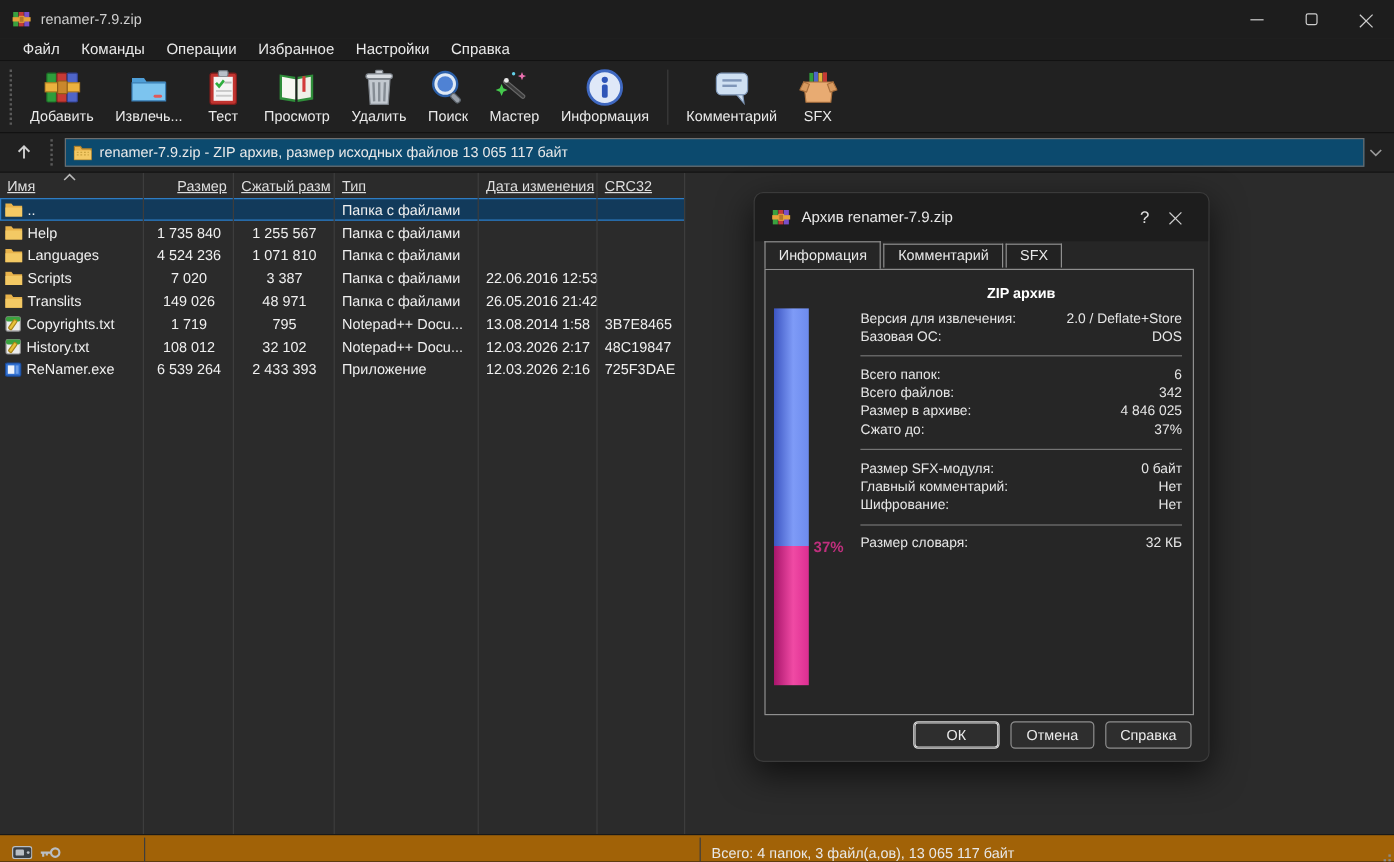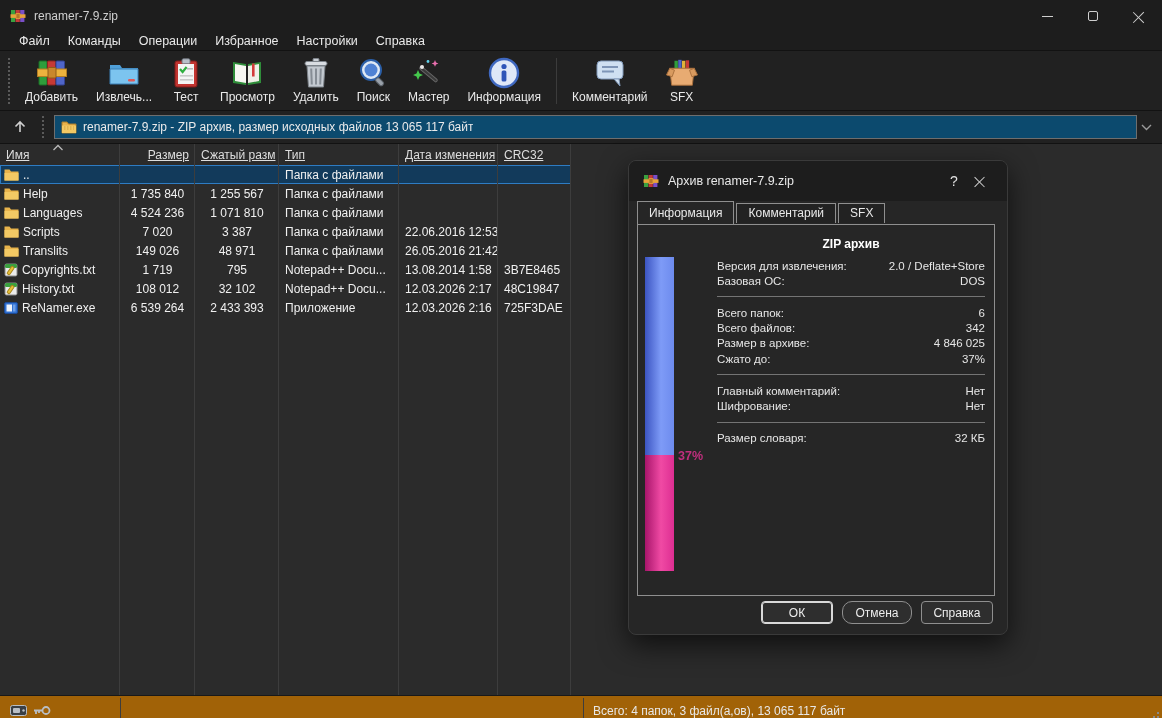--- a/index.html
+++ b/index.html
@@ -81,21 +81,21 @@
 
   .info-area { position:absolute; left:79px; right:9px; top:12px; }
   .info-head { text-align:center; color:#fff; font-weight:bold; font-size:12px; margin-bottom:7px; }
   .info-row { display:flex; justify-content:space-between; height:15.2px; color:#e6e6e6; font-size:11.5px; align-items:center; }
   .info-sep { height:1px; background:#747474; margin:8px 0; }
 
   .dlg-buttons { position:absolute; right:14px; bottom:10px; display:flex; gap:9px; }
   .dlg-btn { height:23px; background:#2e2e2e; border:1px solid #8f8f8f; border-radius:4px; color:#ececec; font-size:12px;
     display:flex; align-items:center; justify-content:center; font-family:"Liberation Sans",sans-serif; }
   .dlg-btn.ok { width:72px; box-shadow:inset 0 0 0 1px #d9d9d9; border-color:#d9d9d9; }
-  .dlg-btn.cancel { width:70px;border-radius:10px; } .dlg-btn.help { width:72px; }
+  .dlg-btn.cancel { width:70px; } .dlg-btn.help { width:72px; }
 </style>
 </head>
 <body>
 
 <div class="window">
 
   <div class="titlebar">
     <svg width="16" height="16" viewBox="0 0 16 16">
         <rect x="1" y="2" width="4.2" height="12" fill="#3aa13f"></rect>
         <rect x="5.6" y="2" width="4.2" height="12" fill="#c43a3a"></rect>
@@ -505,20 +505,24 @@
             <span>Размер в архиве:</span>
             <span>4 846 025</span>
           </div>
         <div class="info-row">
             <span>Сжато до:</span>
             <span>37%</span>
           </div>
         <div class="info-sep"></div>
 
         <div class="info-row">
+            <span>Размер SFX-модуля:</span>
+            <span>0 байт</span>
+          </div>
+        <div class="info-row">
             <span>Главный комментарий:</span>
             <span>Нет</span>
           </div>
         <div class="info-row">
             <span>Шифрование:</span>
             <span>Нет</span>
           </div>
         <div class="info-sep"></div>
 
         <div class="info-row">

